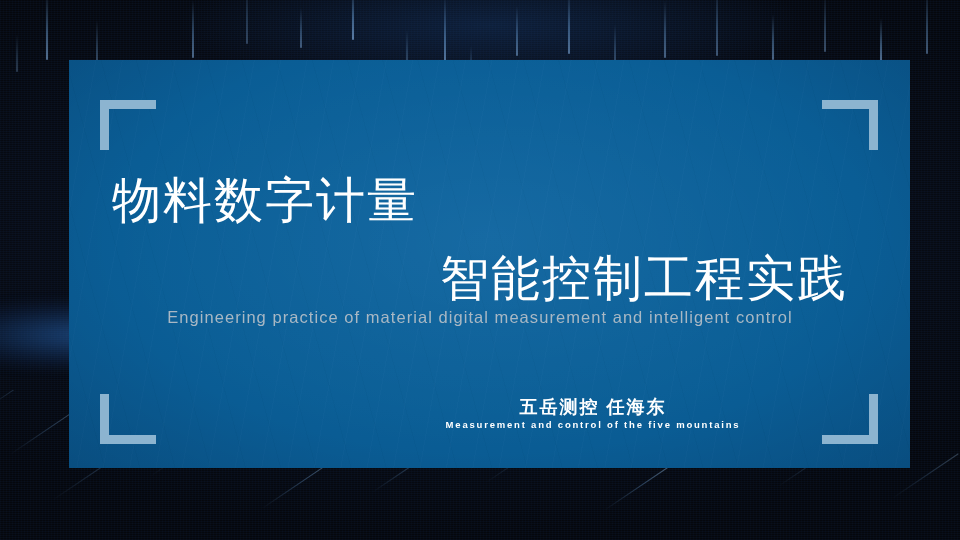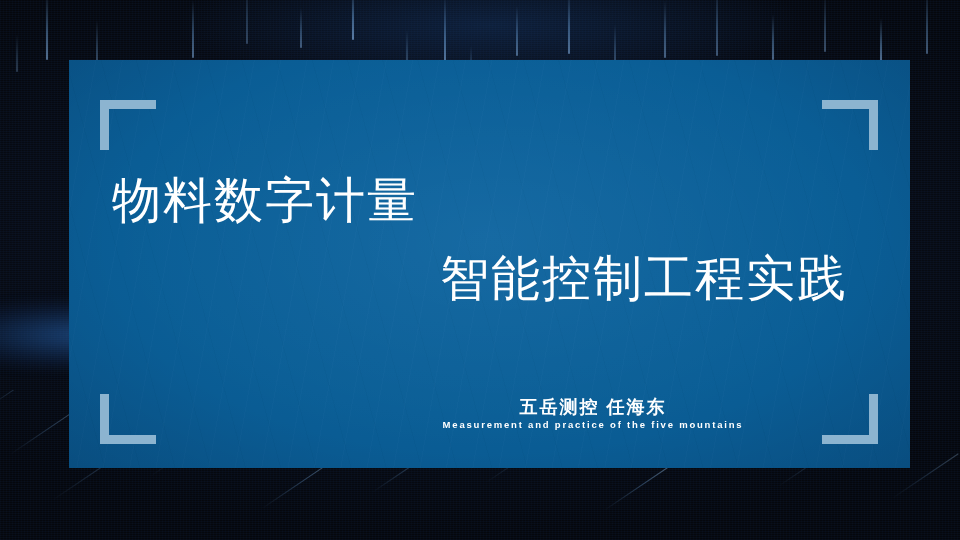--- a/index.html
+++ b/index.html
@@ -253,16 +253,17 @@
     <span class="h"></span>
       <span class="v"></span>
   </div>
   <div class="bracket bk-br">
     <span class="h"></span>
       <span class="v"></span>
   </div>
 
   <div class="title-line1">物料数字计量</div>
   <div class="title-line2">智能控制工程实践</div>
+  <div class="subtitle-en">Engineering practice of material digital measurement and intelligent control</div>
   <div class="presenter-cn">五岳测控  任海东</div>
-  <div class="presenter-en">Measurement and practice of the five mountains</div>
+  <div class="presenter-en">Measurement and control of the five mountains</div>
 
 </div>
 
 </body></html>

